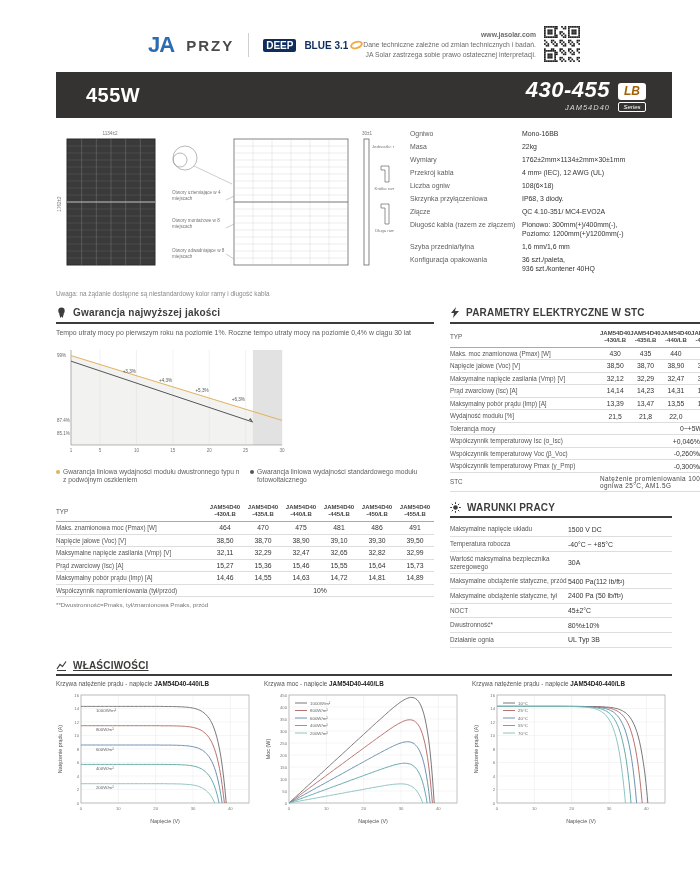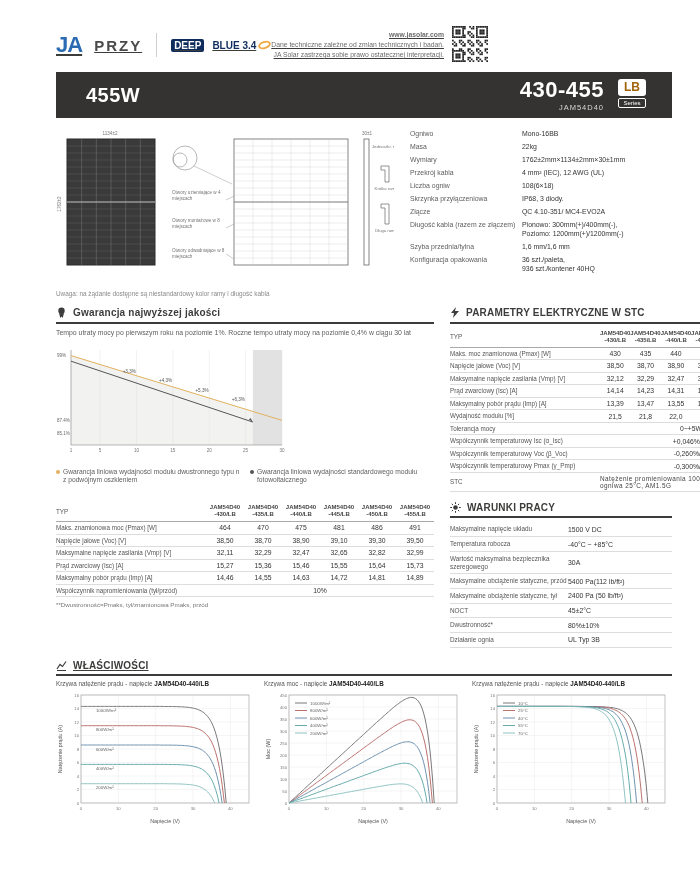--- a/index.html
+++ b/index.html
@@ -1,38 +1,38 @@
 <!DOCTYPE html>
 <html><head>
 <meta charset="utf-8">
 <style>
   * { box-sizing: border-box; margin: 0; padding: 0; }
   html,body { width:700px; height:869px; background:#fff; }
   body { font-family:"Liberation Sans", sans-serif; color:#3c3c3b; overflow:hidden; }
   .page { width:700px; height:869px; padding:26px 28px 0 56px; }
 
   
-  .hdr { display:flex; justify-content:flex-start; align-items:flex-start;text-decoration:underline; }
+  .hdr { display:flex; justify-content:center; align-items:flex-start; }
   .logo-row { display:flex; align-items:center; gap:10px; padding-top:6px; }
   .ja { font-size:22px; font-weight:bold; color:#2b6bb3; letter-spacing:-1px; }
   .solar { font-size:15px; color:#4a4a4a; letter-spacing:2px; font-weight:bold; margin-left:2px; }
   .logo-sep { width:1px; height:24px; background:#cfcfcf; margin:0 4px; }
   .db-wrap { position:relative; display:flex; align-items:center; gap:8px; }
   .db-deep { font-size:10px; font-weight:bold; color:#0f2d5c; background:#0f2d5c; color:#fff; padding:1px 3px; border-radius:2px; }
   .db-rest { font-size:10px; font-weight:bold; color:#0f2d5c; }
   .db-swoosh { display:inline-block; width:13px; height:8px; border:2px solid #f0a030; border-radius:50%; transform:rotate(-18deg); margin-left:-6px; opacity:.9; }
   .hdr-right { display:flex; gap:8px; align-items:flex-start; }
   .hdr-txt { text-align:right; font-size:6.8px; color:#6b6b6b; line-height:1.5; padding-top:4px; }
   .hdr-site { font-weight:bold; }
   .qr { width:36px; height:36px; }
 
   
   .bar { margin-top:10px; height:46px; background:#343331; color:#fff; display:flex; justify-content:space-between; align-items:center; padding:0 26px 0 30px; }
   .bar-power { font-size:20px; font-weight:bold; letter-spacing:.5px; }
-  .bar-right { display:flex; align-items:flex-start; gap:14px; }
+  .bar-right { display:flex; align-items:flex-end; gap:8px;font-style:italic; }
   .bar-range-wrap { text-align:right; }
   .bar-range { font-size:22px; font-weight:bold; letter-spacing:.5px; line-height:1; }
   .bar-model { font-size:7.5px; color:#d8d8d8; letter-spacing:1px; margin-top:2px; }
   .lb-badge { display:flex; flex-direction:column; align-items:center; }
   .lb { background:#fff; color:#a16207; font-weight:bold; font-size:12px; line-height:15px; padding:1px 6px; border-radius:3px; }
   .series { border:1px solid #fff; border-radius:2px; color:#fff; font-size:6px; padding:0 4px; margin-top:2px; line-height:8px; }
 
   
   .dia-row { display:flex; gap:14px; margin-top:8px; }
   .dia { position:relative; width:338px; height:162px; flex:none; }
@@ -86,21 +86,21 @@
 
 <div class="page">
 
   <div class="hdr">
     <div class="logo-row">
       <span class="ja">JA</span>
       <span class="solar">PRZY</span>
       <span class="logo-sep"></span>
       <span class="db-wrap">
         <span class="db-deep">DEEP</span>
-        <span class="db-rest">BLUE 3.4</span>
+        <span class="db-rest">BLUE 3.1</span>
         <span class="db-swoosh"></span>
       </span>
     </div>
     <div class="hdr-right">
       <div class="hdr-txt">
         <div class="hdr-site">www.jasolar.com</div>
         <div>Dane techniczne zależne od zmian technicznych i badań.</div>
         <div>JA Solar zastrzega sobie prawo ostatecznej interpretacji.</div>
       </div>
       <svg id="qr" class="qr" viewBox="0 0 21 21">

